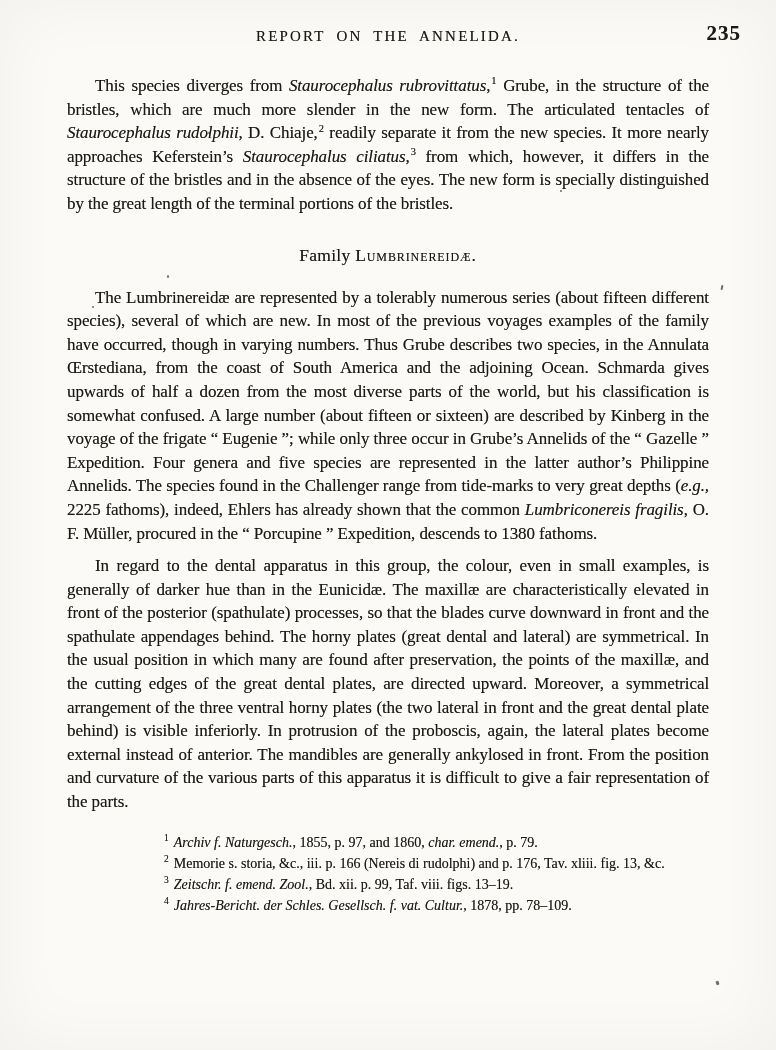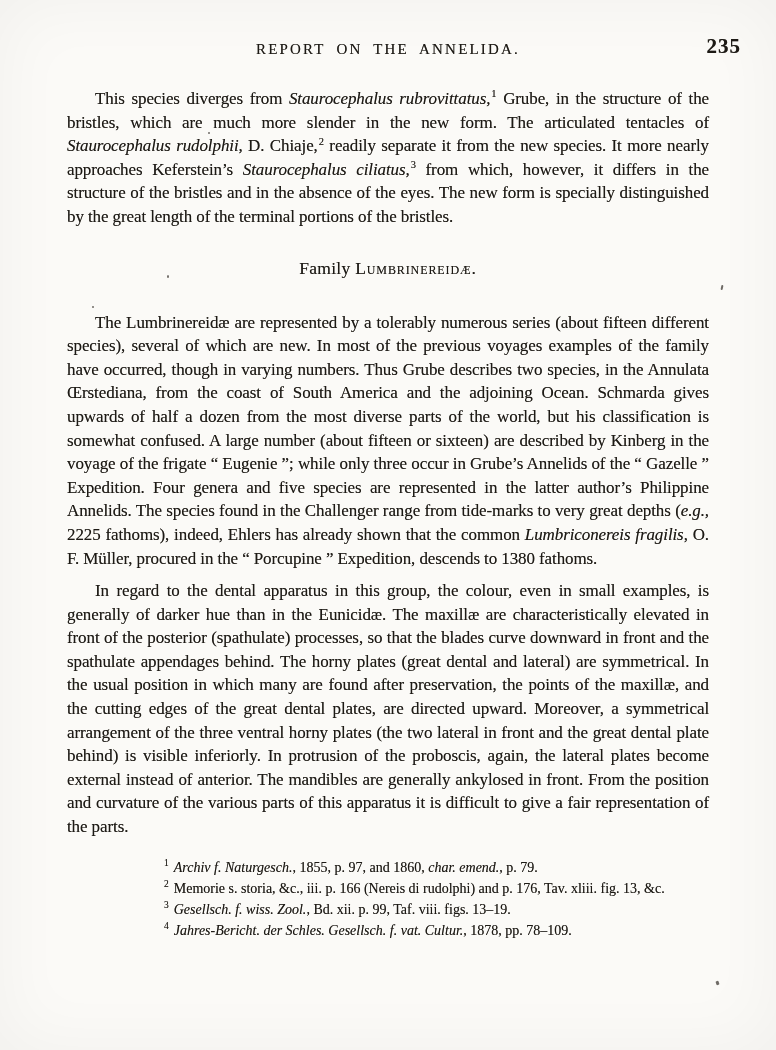--- a/index.html
+++ b/index.html
@@ -10,21 +10,21 @@
     margin: 0 auto;
     background: #fbfaf7;
     box-shadow: inset 0 0 70px rgba(0,0,0,0.045);
     overflow: hidden;
     font-family: "Liberation Serif", "DejaVu Serif", serif;
     color: #1d1a15;
     text-shadow: 0 0 0.45px rgba(29,26,21,0.55);
   }
   .content {
     margin: 0 58px;
-    padding-top: 38px;
+    padding-top: 25px;
   }
   .pagehead {
     position: relative;
     height: 22px;
     margin-bottom: 27px;
   }
   .running-title {
     text-align: center;
     font-size: 15px;
     letter-spacing: 2.2px;
@@ -44,21 +44,21 @@
     font-size: 17px;
     line-height: 23.6px;
     text-align: justify;
     text-indent: 28px;
     letter-spacing: -0.1px;
   }
   .section-heading {
     font-size: 17.5px;
     font-weight: normal;
     text-align: center;
-    margin: 29px 0 32px 0;
+    margin: 29px 0 20px 0;
     letter-spacing: 0.3px;
   }
   .sc {
     font-variant: small-caps;
     letter-spacing: 0.9px;
   }
   .fnref {
     font-size: 10.5px;
     line-height: 0;
     vertical-align: super;
@@ -99,21 +99,21 @@
 
       <h2 class="section-heading" id="section-heading">Family <span class="sc">Lumbrinereidæ.</span></h2>
 
       <p class="para">The Lumbrinereidæ are represented by a tolerably numerous series (about fifteen different species), several of which are new. In most of the previous voyages examples of the family have occurred, though in varying numbers. Thus Grube describes two species, in the Annulata Œrstediana, from the coast of South America and the adjoining Ocean. Schmarda gives upwards of half a dozen from the most diverse parts of the world, but his classification is somewhat confused. A large number (about fifteen or sixteen) are described by Kinberg in the voyage of the frigate “ Eugenie ”; while only three occur in Grube’s Annelids of the “ Gazelle ” Expedition. Four genera and five species are represented in the latter author’s Philippine Annelids. The species found in the Challenger range from tide-marks to very great depths (<i>e.g.,</i> 2225 fathoms), indeed, Ehlers has already shown that the common <i>Lumbriconereis fragilis</i>, O. F. Müller, procured in the “ Porcupine ” Expedition, descends to 1380 fathoms.</p>
       <p class="para">In regard to the dental apparatus in this group, the colour, even in small examples, is generally of darker hue than in the Eunicidæ. The maxillæ are characteristically elevated in front of the posterior (spathulate) processes, so that the blades curve downward in front and the spathulate appendages behind. The horny plates (great dental and lateral) are symmetrical. In the usual position in which many are found after preservation, the points of the maxillæ, and the cutting edges of the great dental plates, are directed upward. Moreover, a symmetrical arrangement of the three ventral horny plates (the two lateral in front and the great dental plate behind) is visible inferiorly. In protrusion of the proboscis, again, the lateral plates become external instead of anterior. The mandibles are generally ankylosed in front. From the position and curvature of the various parts of this apparatus it is difficult to give a fair representation of the parts.</p>
     </main>
 
     <footer class="footnotes" id="footnotes">
         <div class="footnote"><sup class="fnmark">1</sup><i>Archiv f. Naturgesch.</i>, 1855, p. 97, and 1860, <i>char. emend.</i>, p. 79.</div>
         <div class="footnote"><sup class="fnmark">2</sup>Memorie s. storia, &amp;c., iii. p. 166 (Nereis di rudolphi) and p. 176, Tav. xliii. fig. 13, &amp;c.</div>
-        <div class="footnote"><sup class="fnmark">3</sup><i>Gesellsch. f. wiss. Zool.</i>, Bd. xii. p. 99, Taf. viii. figs. 13–19.</div>
+        <div class="footnote"><sup class="fnmark">3</sup><i>Zeitschr. f. emend. Zool.</i>, Bd. xii. p. 99, Taf. viii. figs. 13–19.</div>
         <div class="footnote"><sup class="fnmark">4</sup><i>Jahres-Bericht. der Schles. Gesellsch. f. vat. Cultur.</i>, 1878, pp. 78–109.</div>
       </footer>
   </div>
 
   <div class="speck" style="left:208px;top:132px;width:2px;height:2px;"></div>
   <div class="speck" style="left:560px;top:190px;width:2px;height:2px;"></div>
   <div class="speck" style="left:167px;top:275px;width:2px;height:3px;"></div>
   <div class="speck" style="left:721px;top:285px;width:2px;height:5px;border-radius:1px;transform:rotate(12deg);"></div>
   <div class="speck" style="left:92px;top:306px;width:2px;height:2px;"></div>
   <div class="speck" style="left:716px;top:981px;width:3px;height:4px;border-radius:1px;transform:rotate(-20deg);"></div>

